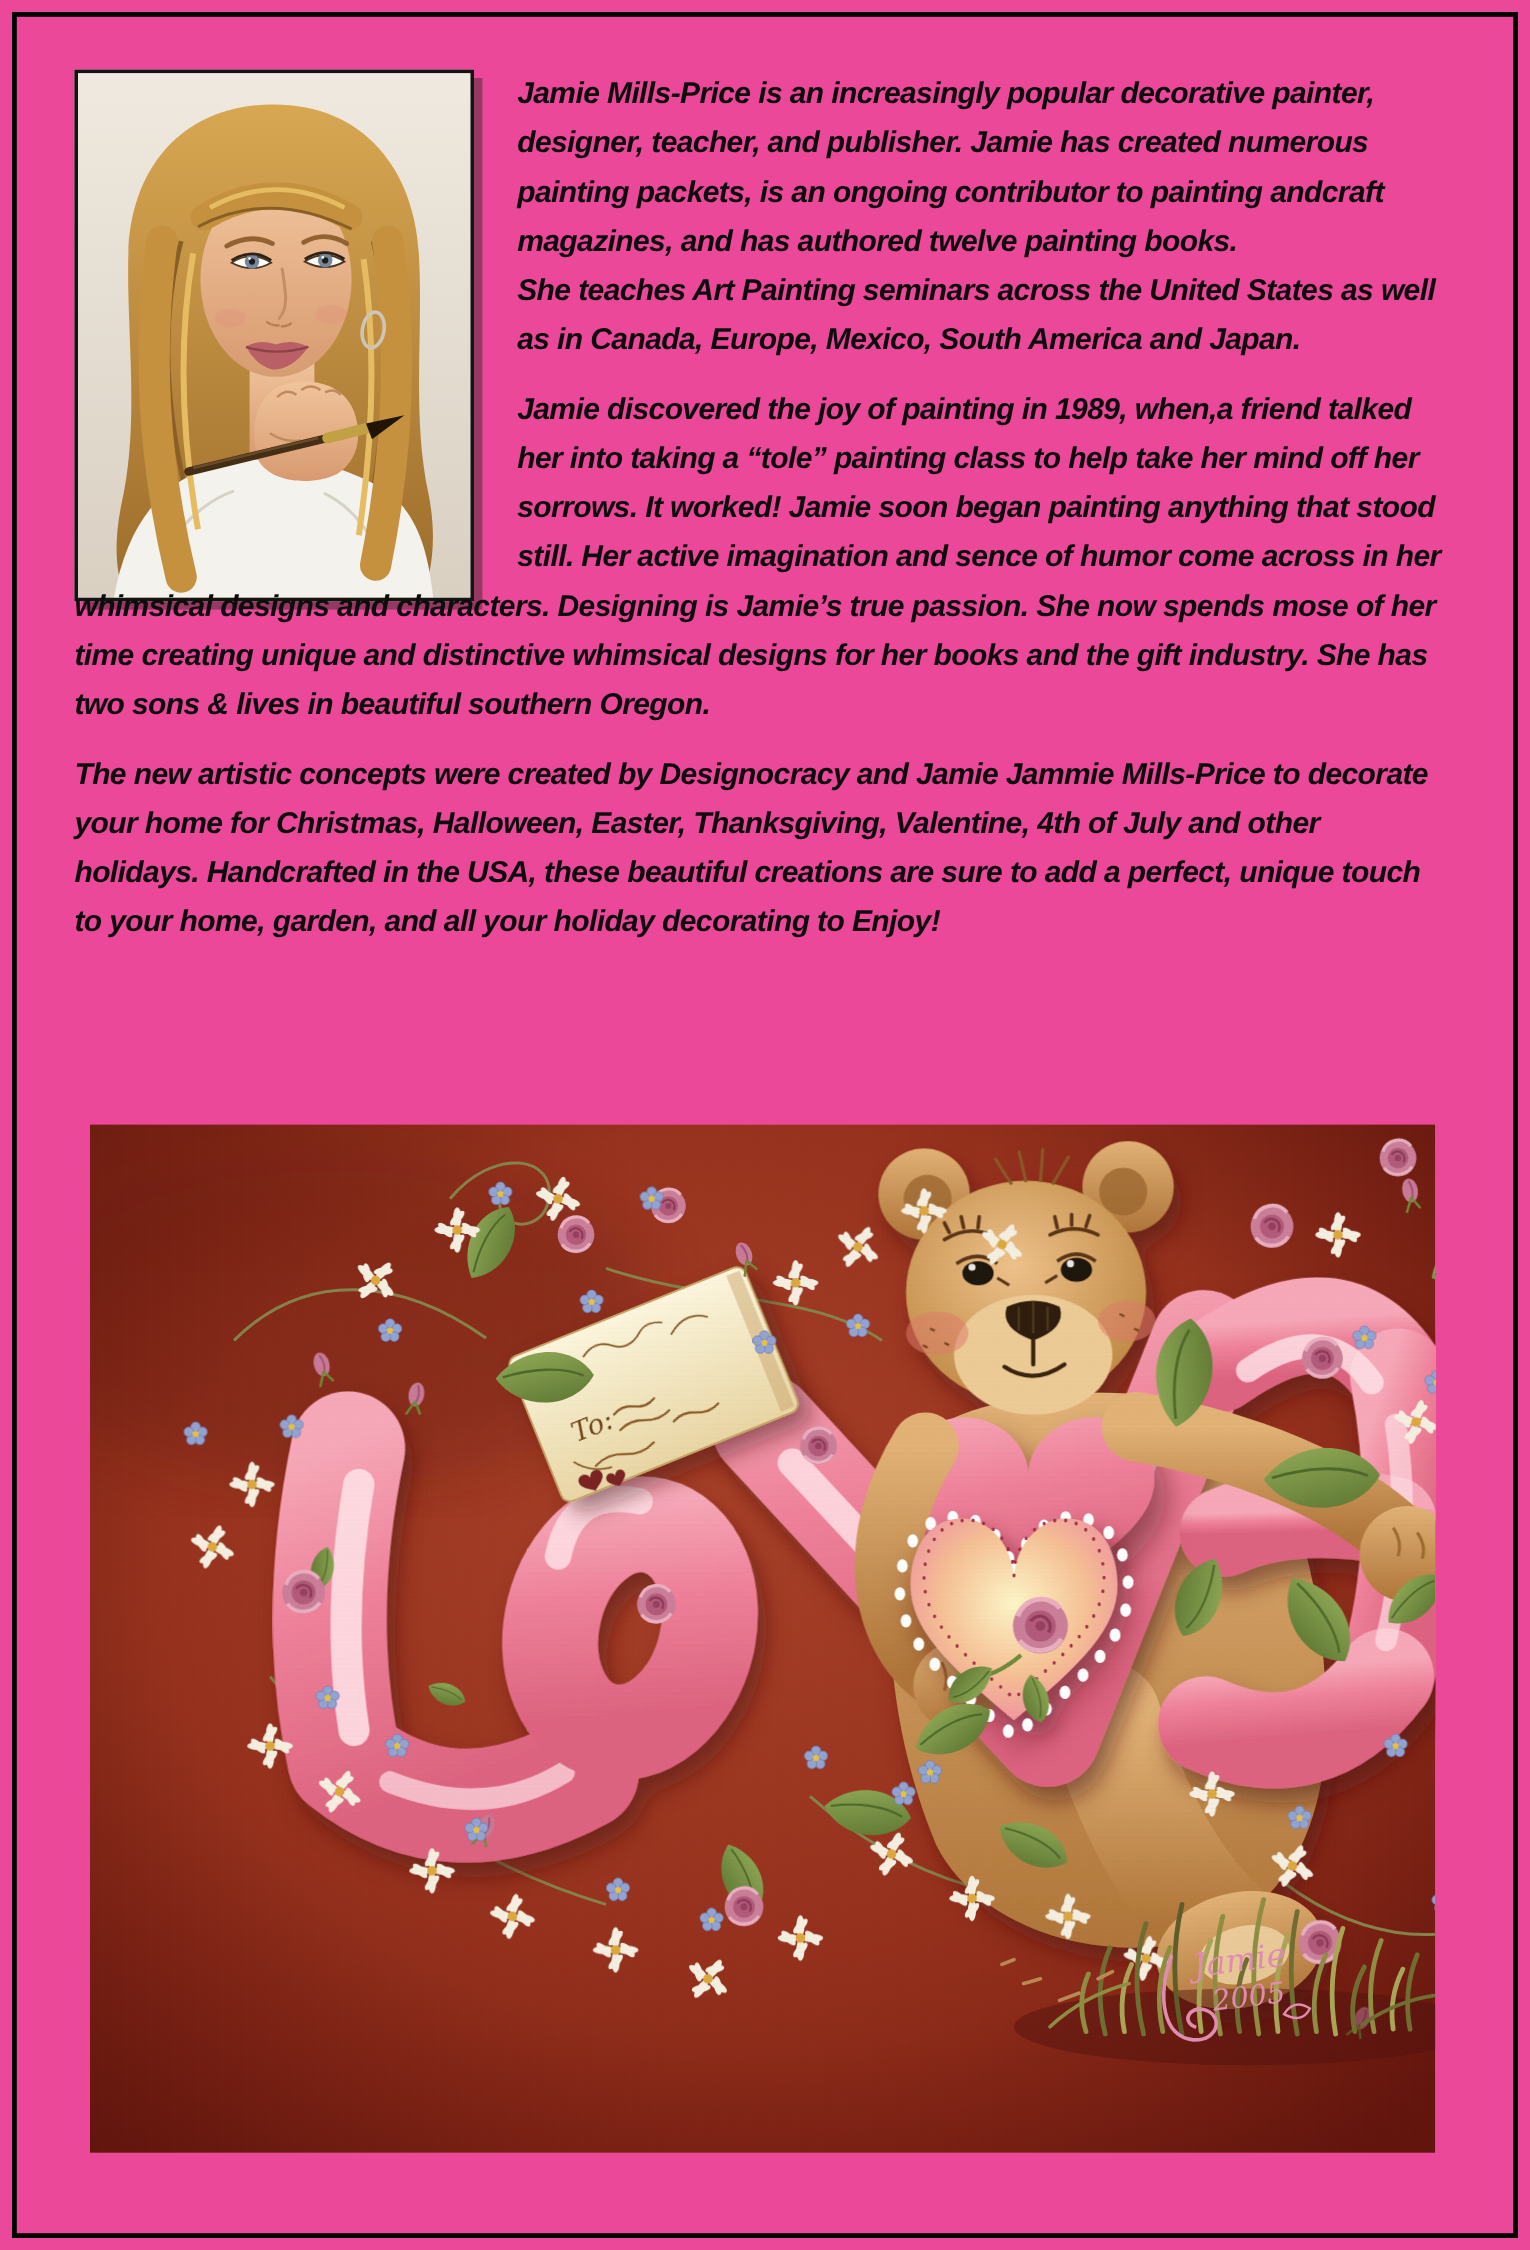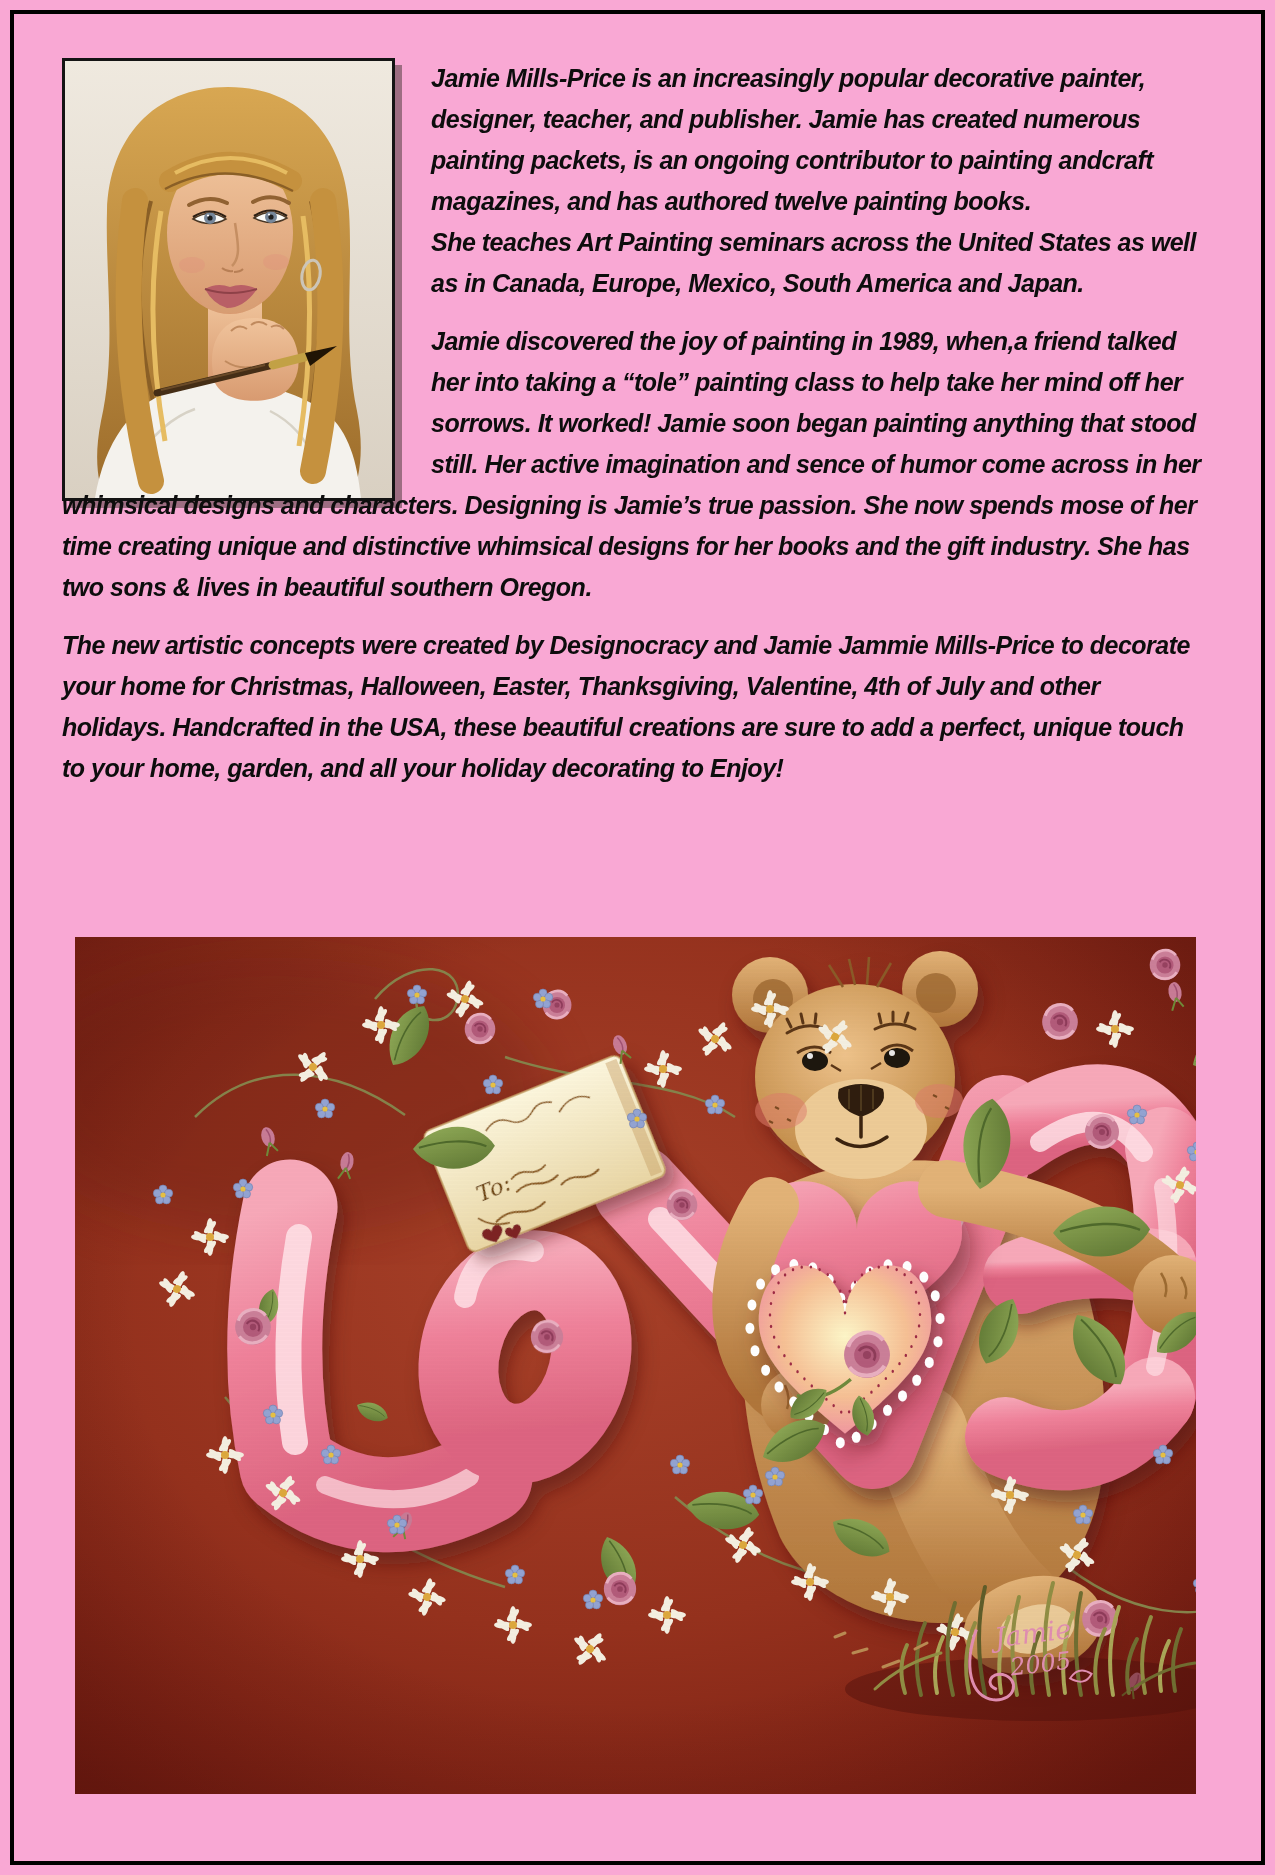--- a/index.html
+++ b/index.html
@@ -1,16 +1,16 @@
 <!DOCTYPE html>
 <html><head>
 <meta charset="utf-8">
 <style>
   html,body{margin:0;padding:0;background:#ffffff;}
-  .page{position:relative;width:1275px;height:1875px;background:#f9a8d4;overflow:hidden;
+  .page{position:relative;width:1275px;height:1875px;background:#ec4899;overflow:hidden;
         font-family:"Liberation Sans",sans-serif;}
   .border-frame{position:absolute;inset:10px;border:4px solid #000;pointer-events:none;z-index:5;}
   .content{position:absolute;left:62px;top:58px;width:1143px;}
   .photo-frame{float:left;width:327px;height:437px;border:3px solid #141414;
                box-shadow:7px 7px 0 rgba(45,38,30,.45);margin:0 36px -18px 0;background:#e9e4da;}
   .photo-frame svg{display:block;}
   .bio p{margin:0 0 17px 0;font-size:25px;font-weight:bold;font-style:italic;color:#0d0d0d;
          line-height:41px;letter-spacing:-0.5px;white-space:pre-line;}
   .painting{width:1121px;height:857px;margin:148px 0 0 13px;}
   .painting svg{display:block;}

